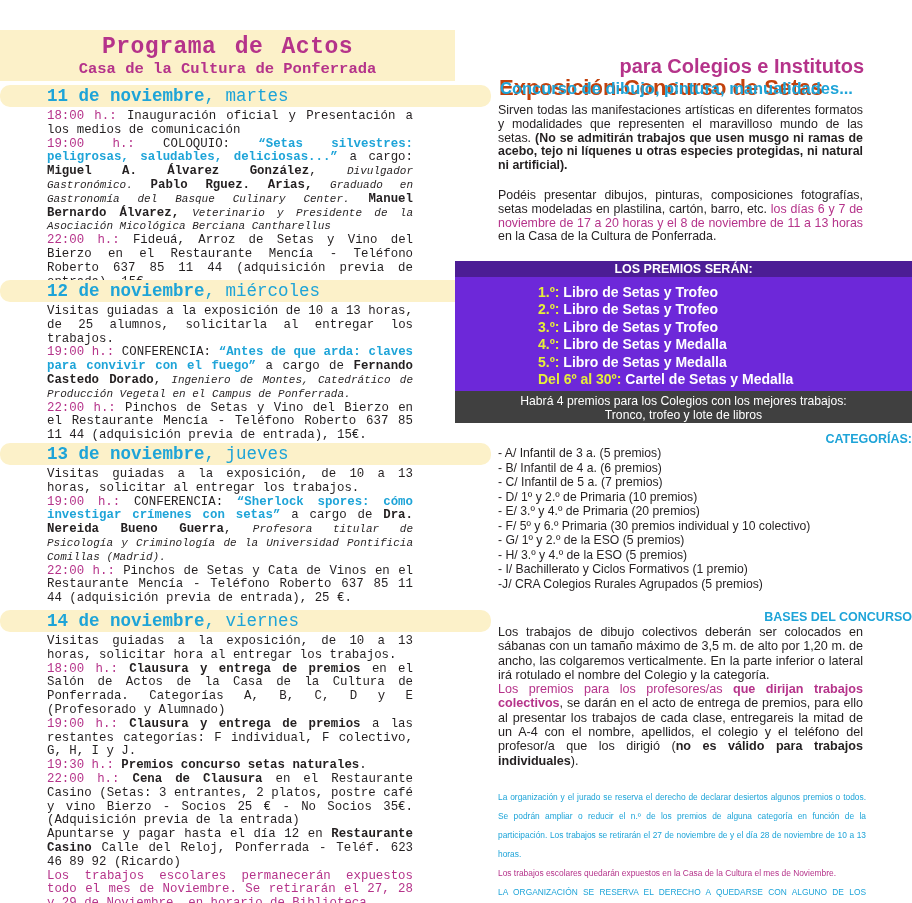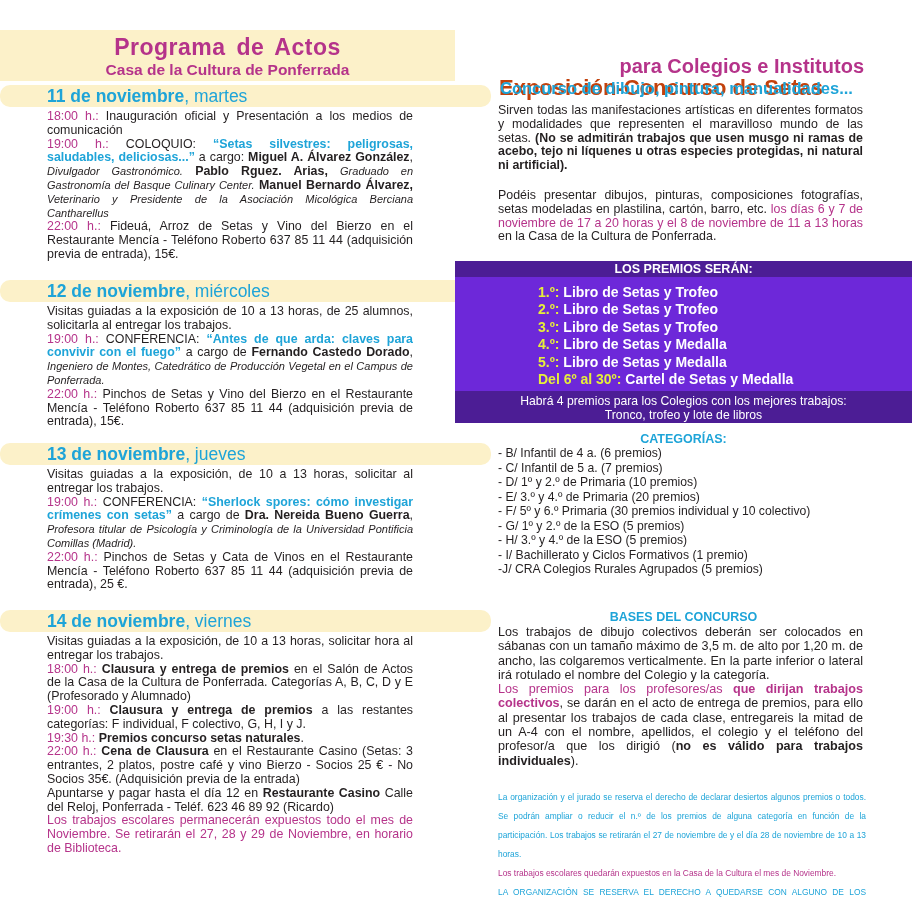--- a/index.html
+++ b/index.html
@@ -1,19 +1,19 @@
 <!DOCTYPE html>
 <html><head>
   <meta charset="utf-8">
   <style>
     * { box-sizing: border-box; margin: 0; padding: 0; }
     html, body { width: 912px; height: 903px; background: #ffffff; overflow: hidden; }
     body { font-family: "Liberation Sans", sans-serif; color: #231f20; position: relative; }
 
-    .col-left { position: absolute; left: 0; top: 0; width: 455px; height: 903px; }
+    .col-left { position: absolute; left: 0; top: 0; width: 455px; height: 903px; font-family: Liberation Mono, monospace; }
     .col-right { position: absolute; left: 455px; top: 0; width: 457px; height: 903px; }
 
     .band { background: #fcf1c9; }
     .title-band { position: absolute; left: 0; top: 30px; width: 455px; height: 51px; text-align: center; }
     .title-band .t1 { font-size: 23px; font-weight: bold; color: #b5338a; letter-spacing: 0.5px; line-height: 26px; padding-top: 4px; word-spacing: 4px; }
     .title-band .t2 { font-size: 15.5px; font-weight: bold; color: #b5338a; line-height: 19px; }
 
     .day-band { position: absolute; left: 0; width: 491px; height: 22px; padding-left: 47px; font-size: 17.5px; line-height: 22px; color: #1ea4d8; border-radius: 10px; }
     .day-band b { font-weight: bold; }
 
@@ -26,23 +26,23 @@
     
     .r-title1 { position: absolute; left: 44px; top: 31px; font-size: 22px; font-weight: bold; color: #c2410c; white-space: nowrap; margin-top: 44px; }
     .r-title2 { position: absolute; right: 48px; top: 55px; font-size: 20px; font-weight: bold; color: #b5338a; white-space: nowrap; }
     .r-title3 { position: absolute; left: 45px; top: 79px; font-size: 16.5px; font-weight: bold; color: #1ea4d8; white-space: nowrap; }
     .rtxt { position: absolute; left: 43px; width: 365px; font-size: 12.4px; line-height: 13.8px; text-align: justify; color: #231f20; }
 
     .prem-head { position: absolute; left: 0; top: 261px; width: 457px; height: 16px; background: #4c1d95; color: #fff; text-align: center; font-weight: bold; font-size: 12.5px; line-height: 16px; }
     .prem-blue { position: absolute; left: 0; top: 277px; width: 457px; height: 114px; background: #6d28d9; padding-left: 83px; padding-top: 7px; }
     .prem-row { font-size: 14px; font-weight: bold; line-height: 17.4px; color: #ffffff; white-space: nowrap; }
     .prem-row .n { color: #e6ef3a; }
-    .prem-foot { position: absolute; left: 0; top: 391px; width: 457px; height: 32px; background: #4c1d95; color: #fff; text-align: center; font-size: 12.2px; line-height: 14px; padding-top: 3px; }
+    .prem-foot { position: absolute; left: 0; top: 391px; width: 457px; height: 32px; background: #404040; color: #fff; text-align: center; font-size: 12.2px; line-height: 14px; padding-top: 3px; }
 
-    .sec-title { position: absolute; left: 0; width: 457px; text-align: center; font-weight: bold; font-size: 12.5px; color: #1ea4d8; }
+    .sec-title { position: absolute; left: 0; width: 457px; text-align: right; font-weight: bold; font-size: 12.5px; color: #1ea4d8; }
     .cat-list { position: absolute; left: 43px; top: 446px; font-size: 12.2px; line-height: 14.5px; color: #231f20; list-style: none; }
     .note { position: absolute; left: 43px; top: 788px; width: 368px; font-size: 8.4px; line-height: 19px; color: #1ea4d8; text-align: justify; }
     .note .pk { color: #b5338a; }
     .note .caps { color: #1ea4d8; }
   </style>
 </head>
 <body>
 
 <div class="col-left">
   <div class="band title-band">
@@ -112,20 +112,21 @@
     <div class="prem-row"><span class="n">5.º:</span><span> Libro de Setas y Medalla</span></div>
     <div class="prem-row"><span class="n">Del 6º al 30º:</span><span> Cartel de Setas  y Medalla</span></div>
   </div>
   <div class="prem-foot">
     <div>Habrá 4 premios para los Colegios con los mejores trabajos:</div>
     <div>Tronco, trofeo y lote de libros</div>
   </div>
 
   <div class="sec-title" style="top:432px">CATEGORÍAS:</div>
   <ul class="cat-list">
+    <li>- A/ Infantil de 3 a. (5 premios)</li>
     <li>- B/ Infantil de 4 a.  (6 premios)</li>
     <li>- C/ Infantil de 5 a. (7 premios)</li>
     <li>- D/ 1º y 2.º de Primaria  (10 premios)</li>
     <li>- E/ 3.º y 4.º de  Primaria (20 premios)</li>
     <li>- F/ 5º y 6.º Primaria (30 premios individual y 10 colectivo)</li>
     <li>- G/ 1º y  2.º de la  ESO (5 premios)</li>
     <li>- H/ 3.º y  4.º de la ESO (5 premios)</li>
     <li>- I/ Bachillerato y Ciclos Formativos (1 premio)</li>
     <li>-J/ CRA Colegios Rurales Agrupados (5 premios)</li>
   </ul>

